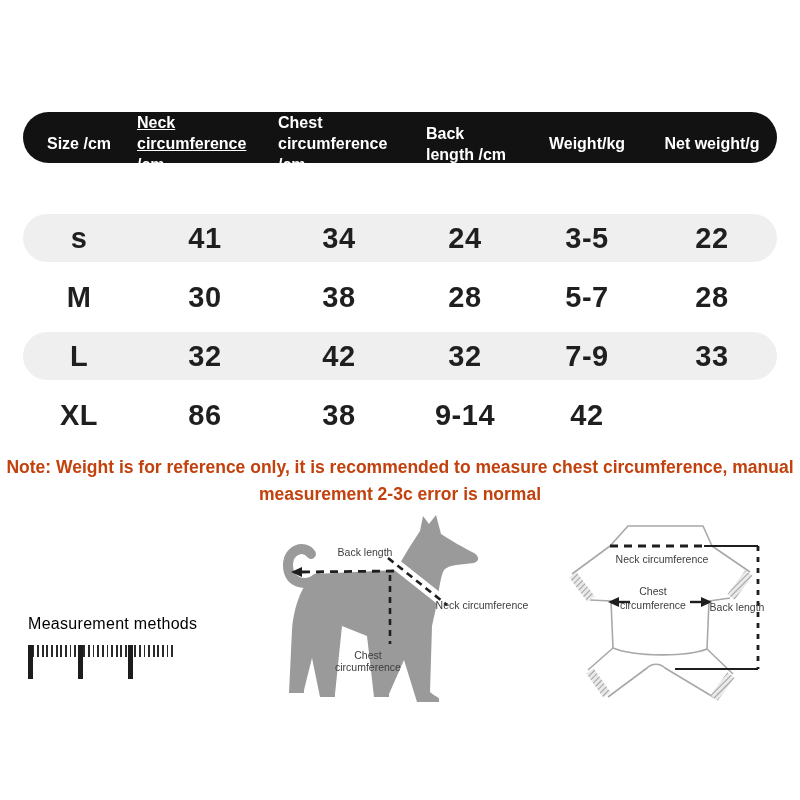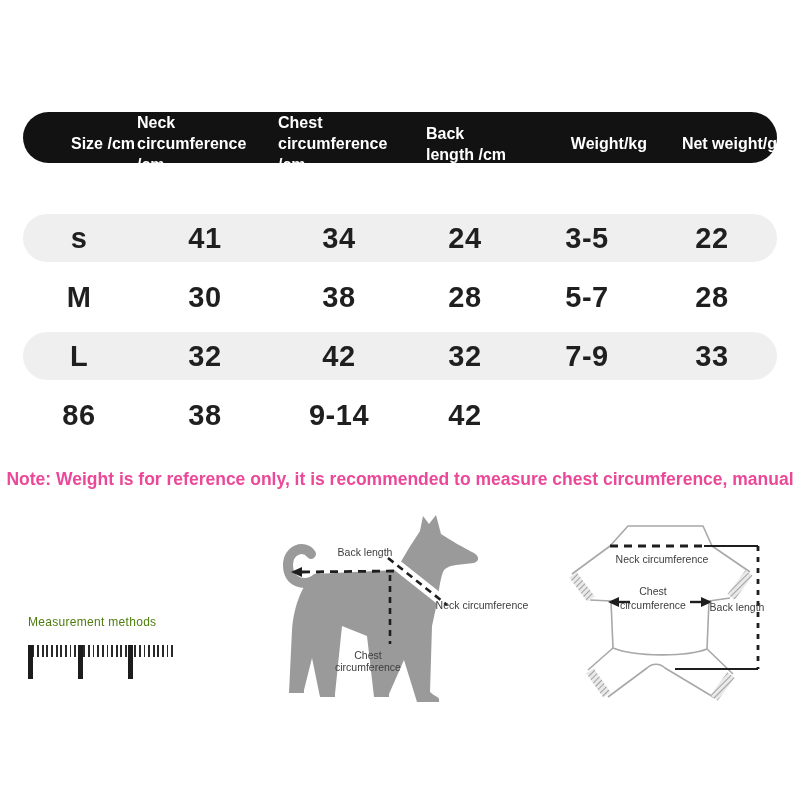--- a/index.html
+++ b/index.html
@@ -7,40 +7,40 @@
     position:relative;width:800px;height:800px;background:#ffffff;overflow:hidden;
     font-family:"Liberation Sans",sans-serif;color:#1f1f1f;
   }
   
   .size-table{position:absolute;left:23px;top:112px;width:754px;}
   .grid6{display:grid;grid-template-columns:112px 140px 128px 124px 120px 130px;}
   .header-bar{
     position:absolute;left:0;top:0;width:754px;height:51px;background:#121212;
     border-radius:26px;color:#ffffff;font-weight:bold;font-size:16px;align-items:center;
   }
-  .hcell{text-align:right;line-height:18px;}
+  .hcell{text-align:center;line-height:18px;}
   .hcell.two{text-align:left;line-height:21px;}
-  .hcell.c2{padding-left:2px;}
+  .hcell.c2{padding-left:2px;text-decoration:underline;}
   .hcell.c3{padding-left:3px;}
   .hcell.c4{padding-left:23px;}
   .trow{
     position:absolute;left:0;width:754px;height:48px;align-items:center;
     font-size:29px;font-weight:600;letter-spacing:0.5px;
   }
   .trow .tcell{text-align:center;line-height:48px;}
   .trow.shade{background:#efefef;border-radius:24px;}
   .r0{top:102px;} .r1{top:161px;} .r2{top:220px;} .r3{top:279px;}
   
   .note{
     position:absolute;left:0;top:454px;width:800px;text-align:center;
-    font-size:17.5px;font-weight:bold;color:#ec4899;line-height:27px;margin-top:12px;
+    font-size:17.5px;font-weight:bold;color:#c2410c;line-height:27px;
   }
   
   .methods-title{
-    position:absolute;left:28px;top:615px;font-size:12px;color:#4d7c0f;letter-spacing:0.3px;
+    position:absolute;left:28px;top:615px;font-size:16px;color:#000000;letter-spacing:0.3px;
   }
   .ruler{position:absolute;left:28px;top:645px;width:148px;height:34px;}
   .ruler-ticks{
     position:absolute;left:0;top:0;width:148px;height:12px;
     background:repeating-linear-gradient(90deg,#2a2a2a 0 1.8px,transparent 1.8px 4.62px);
   }
   .ruler-bar{position:absolute;top:0;width:4.5px;height:34px;background:#1c1c1c;}
   .rb1{left:0;} .rb2{left:50px;} .rb3{left:100px;}
   .dog-svg{position:absolute;left:278px;top:508px;}
   .garment-svg{position:absolute;left:540px;top:498px;}
@@ -98,29 +98,31 @@
     <div class="trow shade grid6 r2">
       <div class="tcell">L</div>
       <div class="tcell">32</div>
       <div class="tcell">42</div>
       <div class="tcell">32</div>
       <div class="tcell">7-9</div>
       <div class="tcell">33</div>
     </div>
 
     <div class="trow grid6 r3">
+      <div class="tcell">XL</div>
       <div class="tcell">86</div>
       <div class="tcell">38</div>
       <div class="tcell">9-14</div>
       <div class="tcell">42</div>
     </div>
   </div>
 
   <div class="note">
     <div>Note: Weight is for reference only, it is recommended to measure chest circumference, manual</div>
+    <div>measurement 2-3c error is normal</div>
   </div>
 
   <div class="methods-title">Measurement methods</div>
   <div class="ruler">
     <div class="ruler-ticks"></div>
     <div class="ruler-bar rb1"></div>
     <div class="ruler-bar rb2"></div>
     <div class="ruler-bar rb3"></div>
   </div>
 

